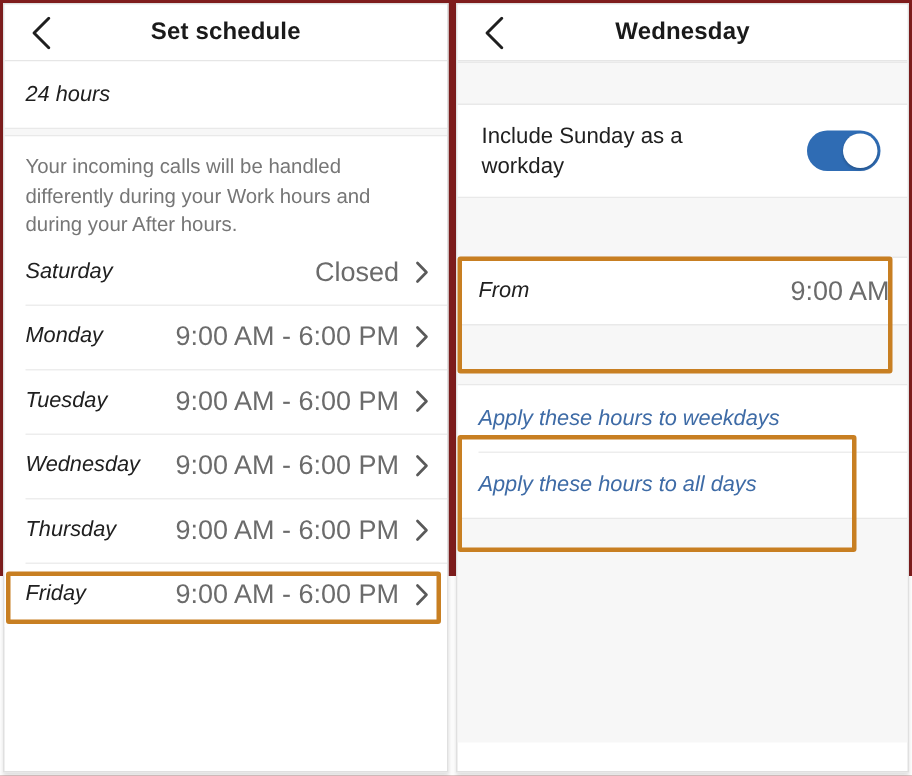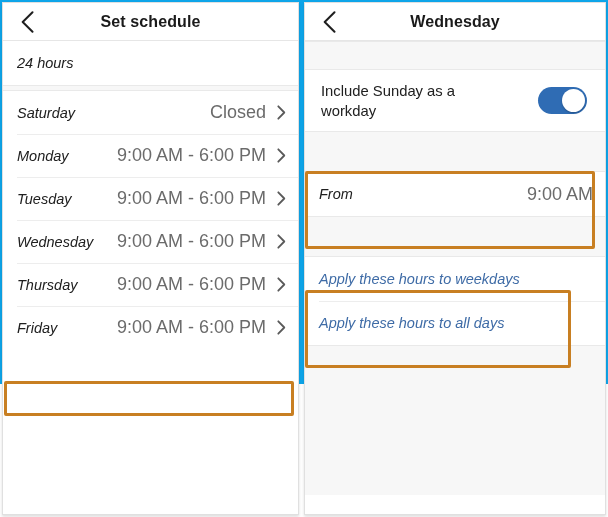--- a/index.html
+++ b/index.html
@@ -11,21 +11,21 @@
     width: 608px;
     height: 517px;
     font-family: "Liberation Sans", sans-serif;
     -webkit-font-smoothing: antialiased;
     overflow: hidden;
   }
   .screen {
     position: relative;
     width: 608px;
     height: 384px;
-    background: #0ea5e9;
+    background: #7f1d1d;
   }
 
   
   .panel {
     position: absolute;
     top: 2px;
     background: #ffffff;
     border: 1px solid #e0e0e0;
     box-shadow: 0 2px 3px rgba(0,0,0,0.13);
     overflow: hidden;
@@ -213,20 +213,21 @@
       <div class="nav-title">Set schedule</div>
     </div>
 
     <div class="row row-tall">
       <span class="row-label">24 hours</span>
     </div>
 
 
     <div class="spacer" style="height:6px;"></div>
 
+    <div class="desc">Your incoming calls will be handled differently during your Work hours and during your After hours.</div>
 
 
     <div>
 
       <div class="row">
         <span class="row-label">Saturday</span>
         <span class="row-value">Closed</span>
         <span class="chev">
           <svg width="9" height="15" viewBox="0 0 9 15" aria-hidden="true">
               <path d="M1.3 1.3 L7.3 7.5 L1.3 13.7" fill="none" stroke="#5a5a5a" stroke-width="1.8" stroke-linecap="round" stroke-linejoin="round"></path>

